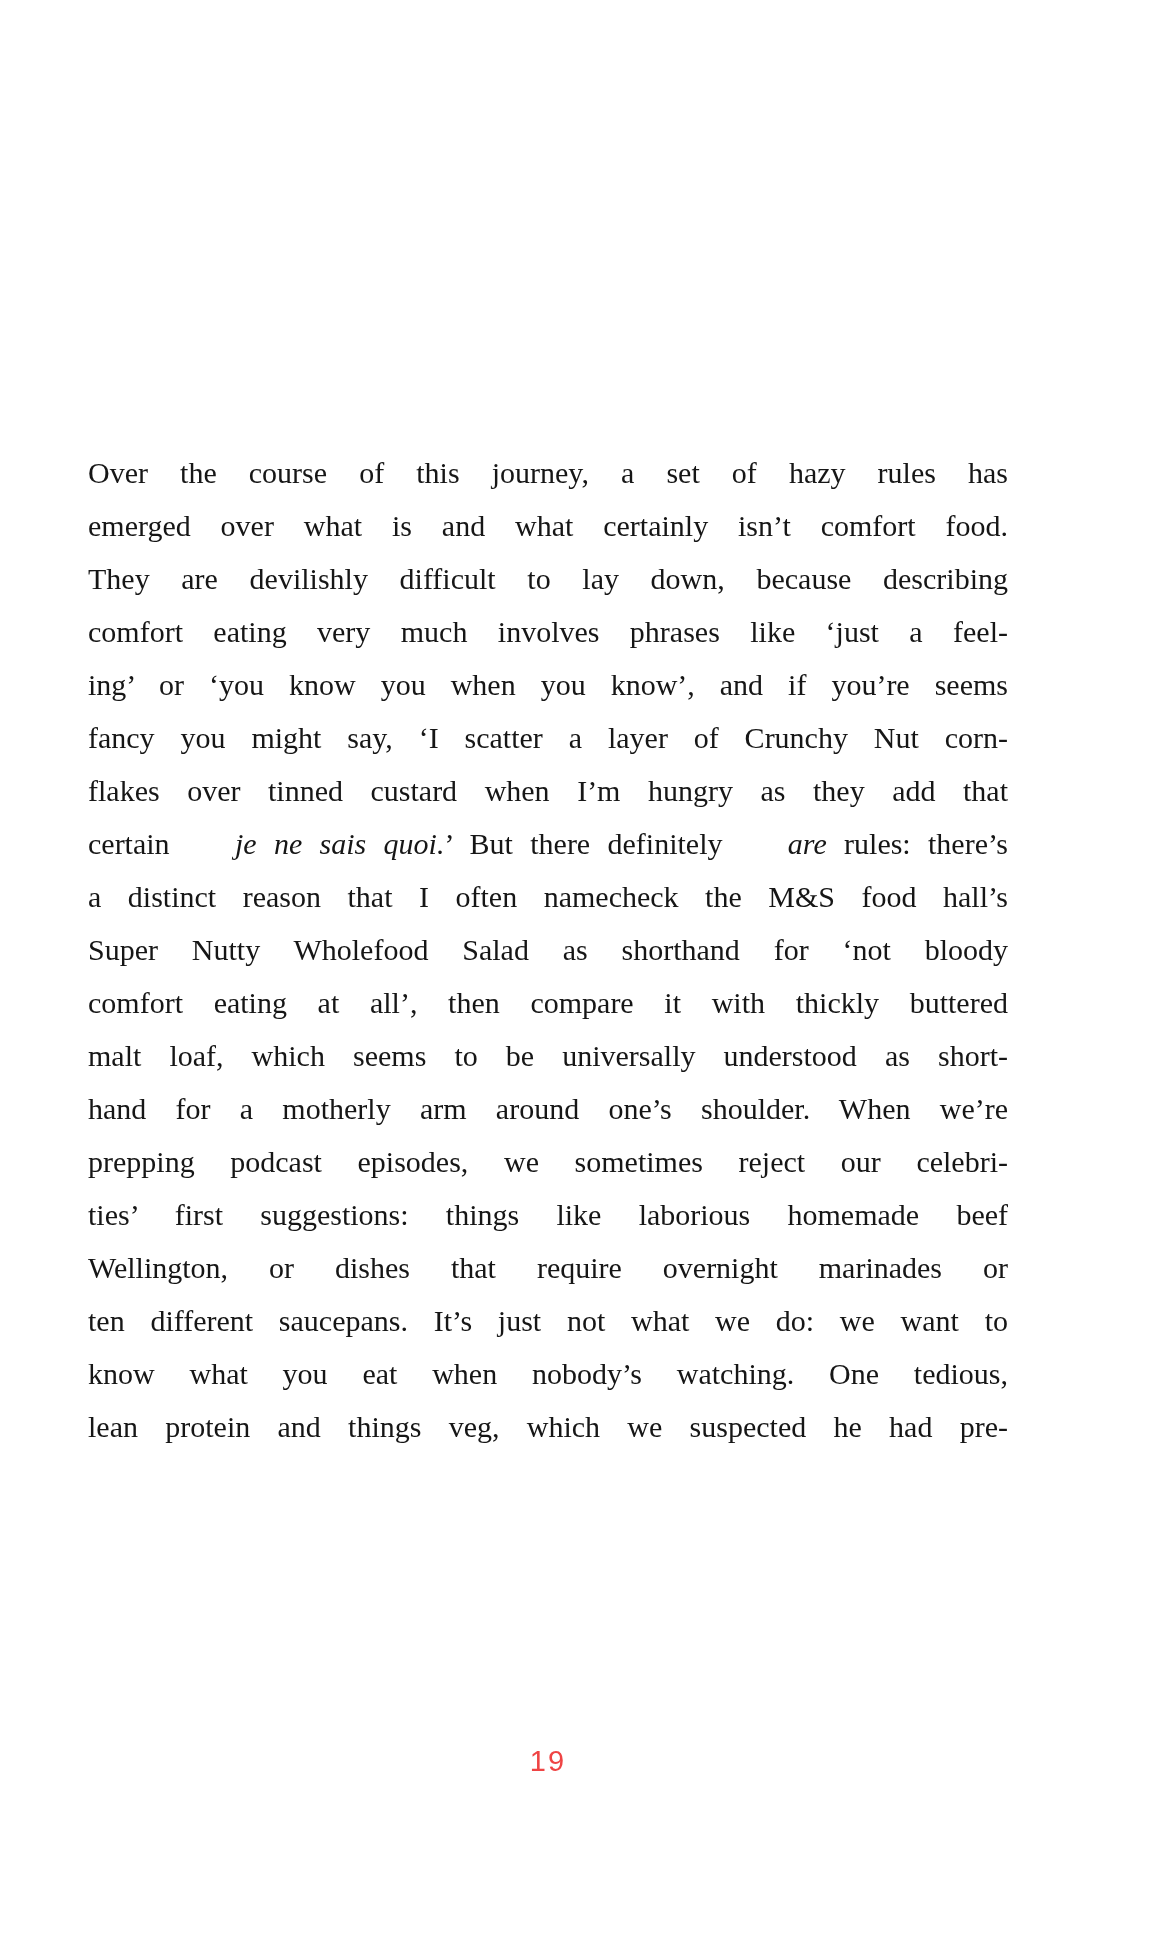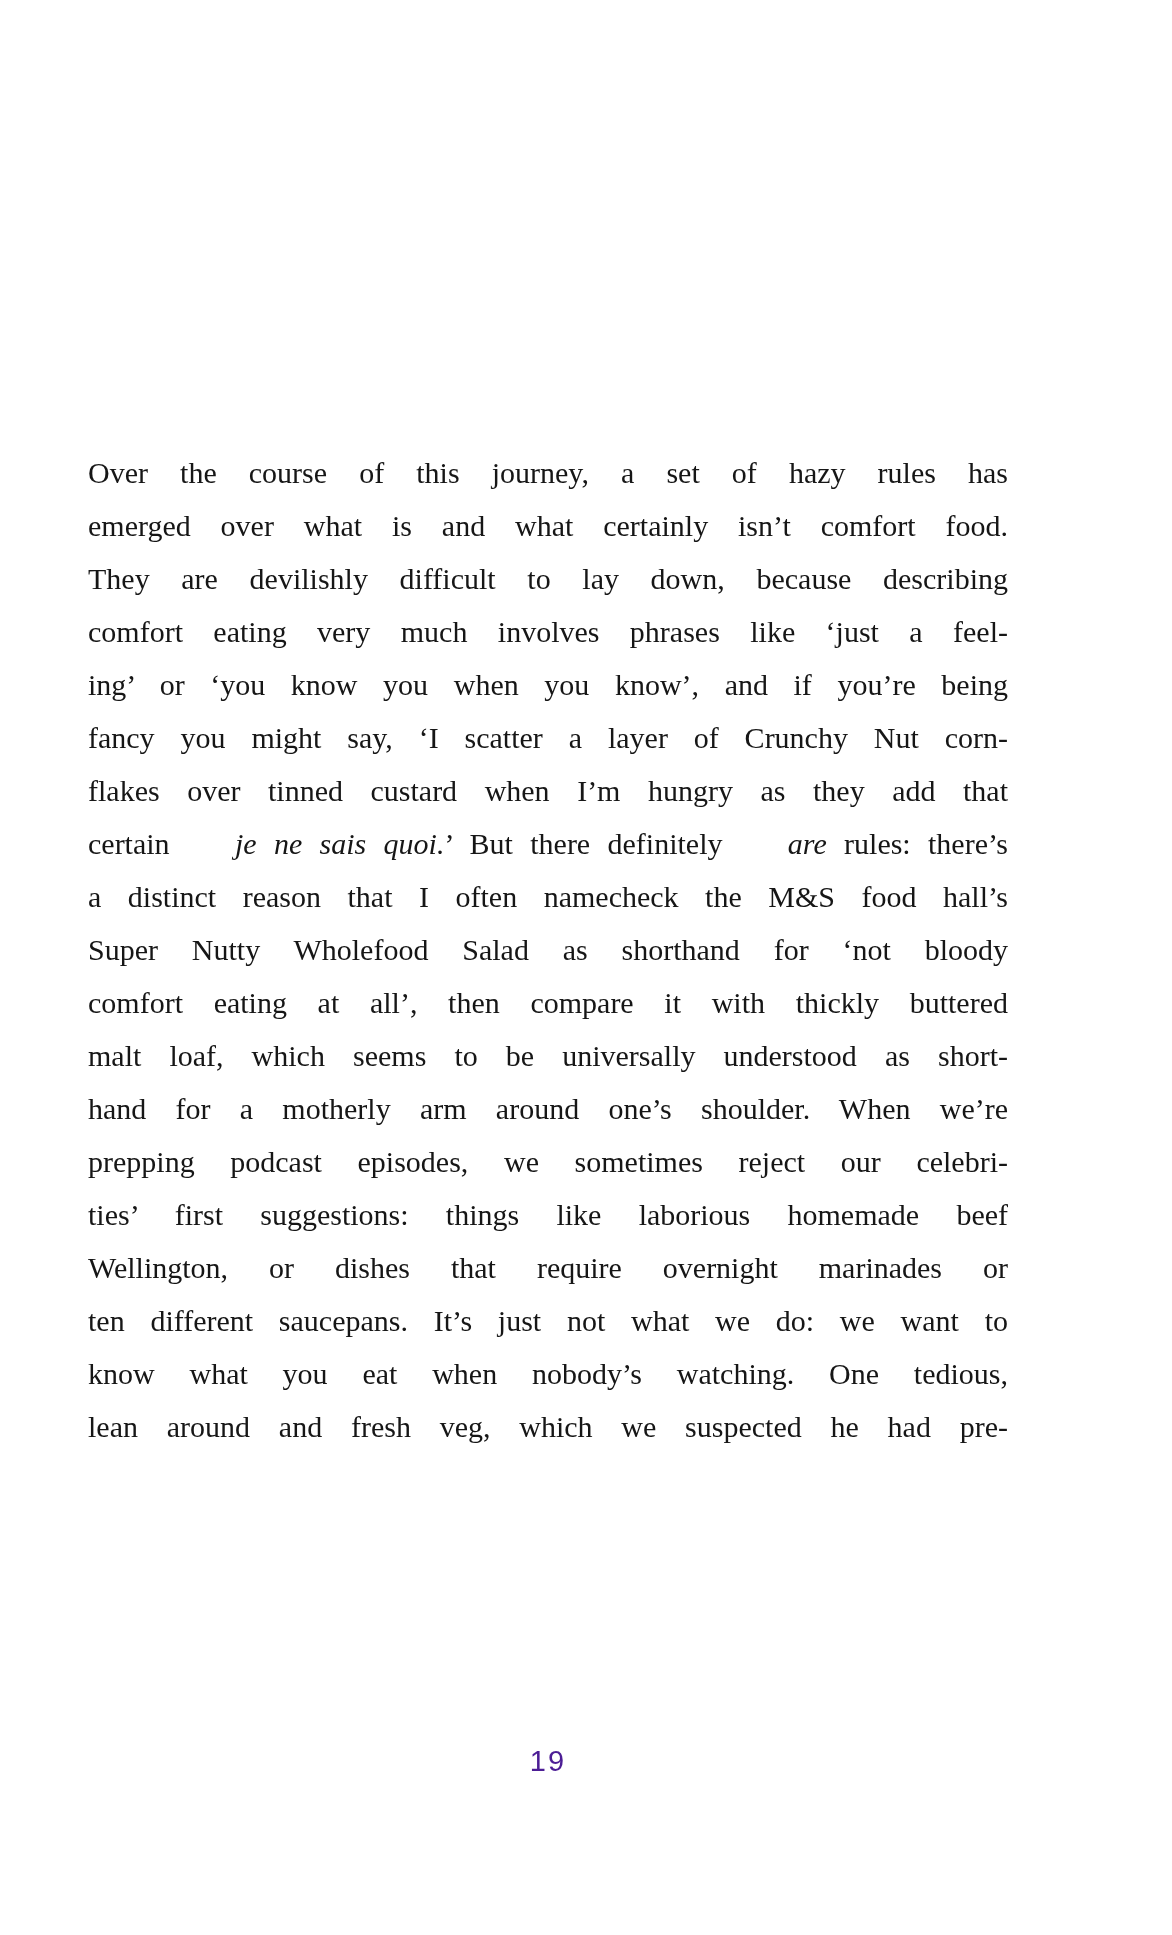--- a/index.html
+++ b/index.html
@@ -38,42 +38,42 @@
   .page-number {
     position: absolute;
     left: 88px;
     top: 1744px;
     width: 920px;
     text-align: center;
     font-family: "Liberation Sans", "DejaVu Sans", sans-serif;
     font-size: 29px;
     line-height: 34px;
     letter-spacing: 2px;
-    color: #4c1d95;
+    color: #ef4444;
   }
 </style>
 </head>
 <body>
 
 <div class="page">
   <div class="text-block">
       <div class="line"><span>Over the course of this journey, a set of hazy rules has</span></div>
       <div class="line"><span>emerged over what is and what certainly isn’t comfort food.</span></div>
       <div class="line"><span>They are devilishly difficult to lay down, because describing</span></div>
       <div class="line"><span>comfort eating very much involves phrases like ‘just a feel-</span></div>
-      <div class="line"><span>ing’ or ‘you know you when you know’, and if you’re being</span></div>
+      <div class="line"><span>ing’ or ‘you know you when you know’, and if you’re seems</span></div>
       <div class="line"><span>fancy you might say, ‘I scatter a layer of Crunchy Nut corn-</span></div>
       <div class="line"><span>flakes over tinned custard when I’m hungry as they add that</span></div>
       <div class="line"><span>certain </span><span class="em">je ne sais quoi.</span><span>’ But there definitely </span><span class="em">are</span><span> rules: there’s</span></div>
       <div class="line"><span>a distinct reason that I often namecheck the M&amp;S food hall’s</span></div>
       <div class="line"><span>Super Nutty Wholefood Salad as shorthand for ‘not bloody</span></div>
       <div class="line"><span>comfort eating at all’, then compare it with thickly buttered</span></div>
       <div class="line"><span>malt loaf, which seems to be universally understood as short-</span></div>
       <div class="line"><span>hand for a motherly arm around one’s shoulder. When we’re</span></div>
       <div class="line"><span>prepping podcast episodes, we sometimes reject our celebri-</span></div>
       <div class="line"><span>ties’ first suggestions: things like laborious homemade beef</span></div>
       <div class="line"><span>Wellington, or dishes that require overnight marinades or</span></div>
       <div class="line"><span>ten different saucepans. It’s just not what we do: we want to</span></div>
       <div class="line"><span>know what you eat when nobody’s watching. One tedious,</span></div>
-      <div class="line"><span>lean around and fresh veg, which we suspected he had pre-</span></div>
+      <div class="line"><span>lean protein and things veg, which we suspected he had pre-</span></div>
     </div>
   <div class="page-number">19</div>
 </div>
 
 </body></html>

